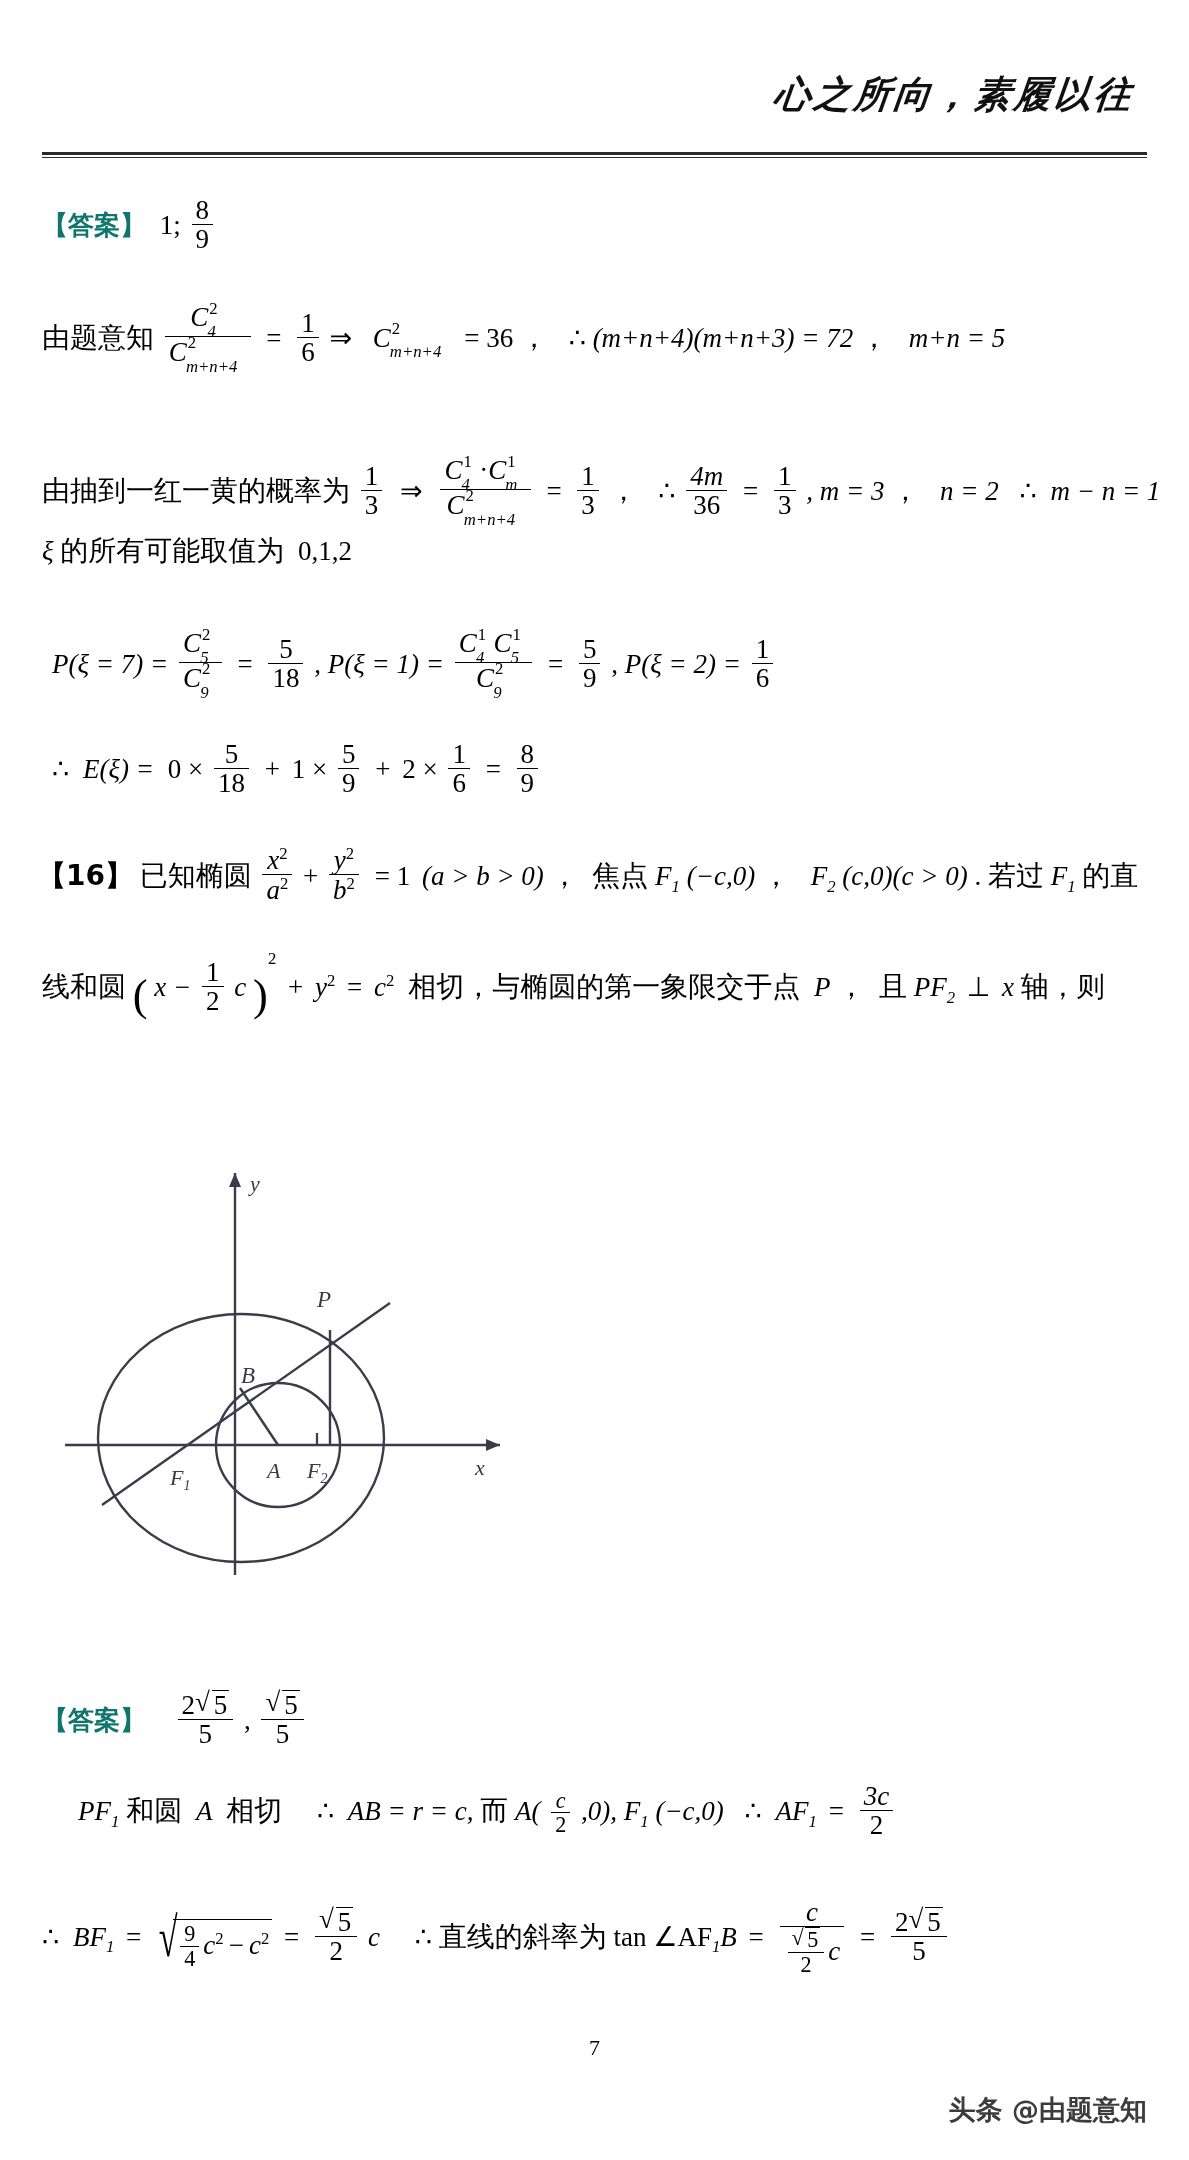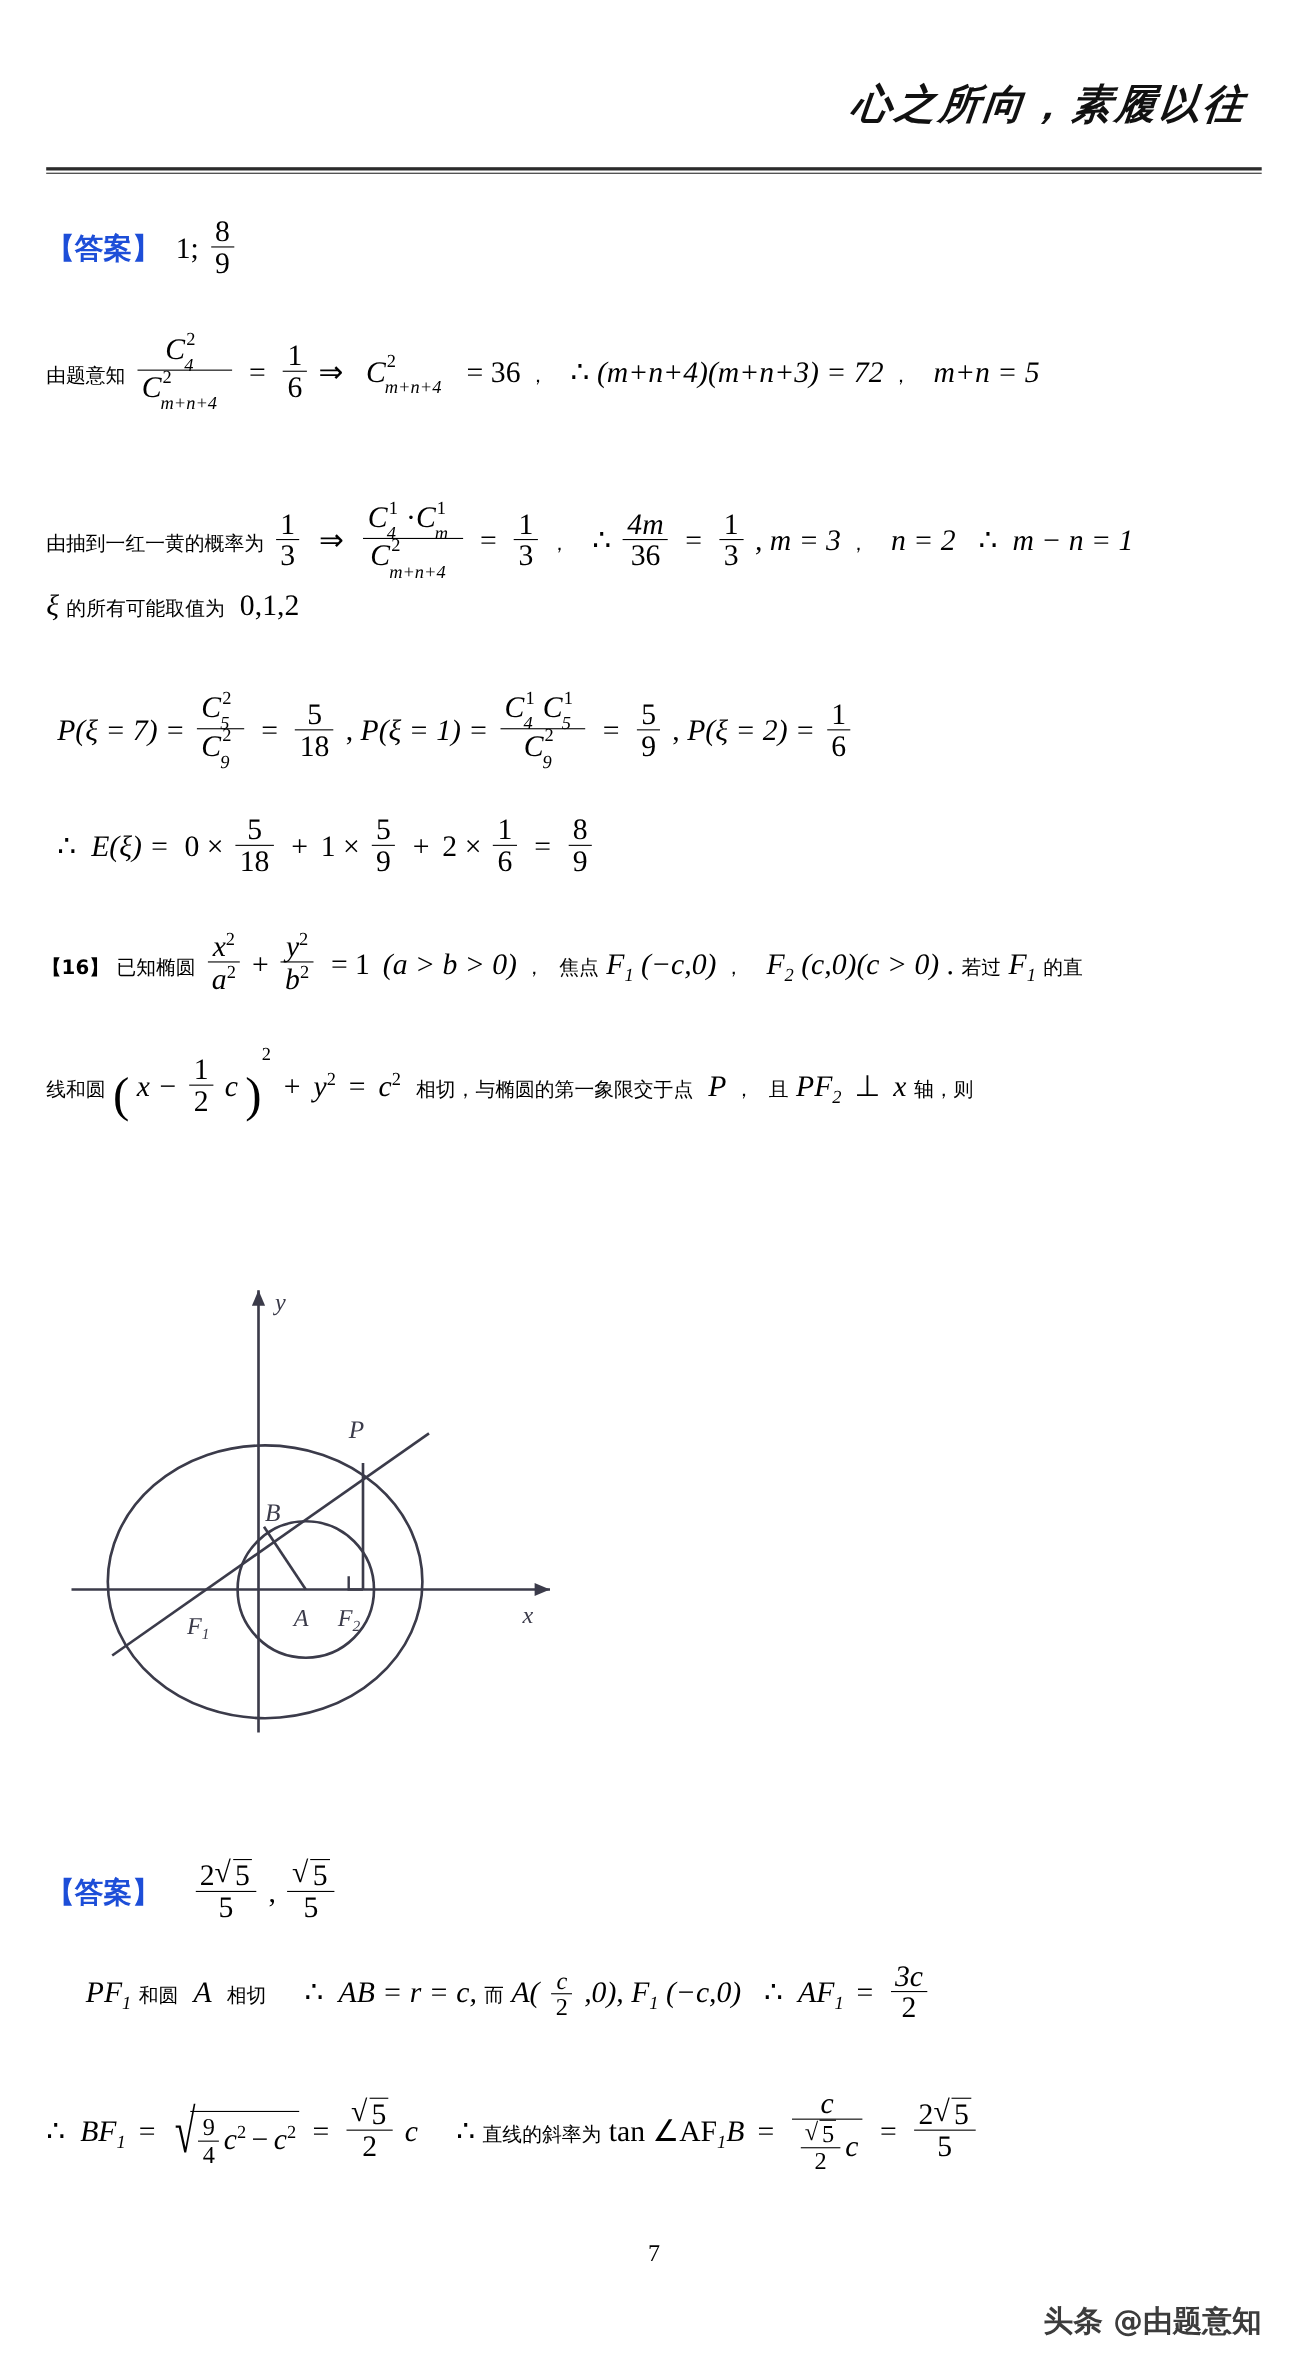--- a/index.html
+++ b/index.html
@@ -29,29 +29,29 @@
     border-bottom:1px solid #2b2b2b;
     height:2px;
   }
   .line {
     position:absolute;
     white-space:nowrap;
     font-family:"Liberation Serif", serif;
     font-size:27px;
     line-height:1;
   }
-  .cjk { font-family:"DejaVu Sans", sans-serif; font-size:18px; }
+  .cjk { font-family:"DejaVu Sans", sans-serif; font-size:28px; }
   .mi  { font-style:italic; font-family:"Liberation Serif", serif; }
   .num { font-family:"Liberation Serif", serif; }
   .op  { padding:0 5px; }
   .sp  { display:inline-block; width:14px; }
   .sp-s{ display:inline-block; width:7px; }
 
   .ans-tag {
-    color:#1d4ed8; font-weight:700;
+    color:#0f766e; font-weight:700;
     font-family:"DejaVu Sans", sans-serif;
     font-size:26px;
     letter-spacing:0px;
   }
 
   
   .frac {
     display:inline-block; vertical-align:-0.52em;
     text-align:center; margin:0 4px;
   }

